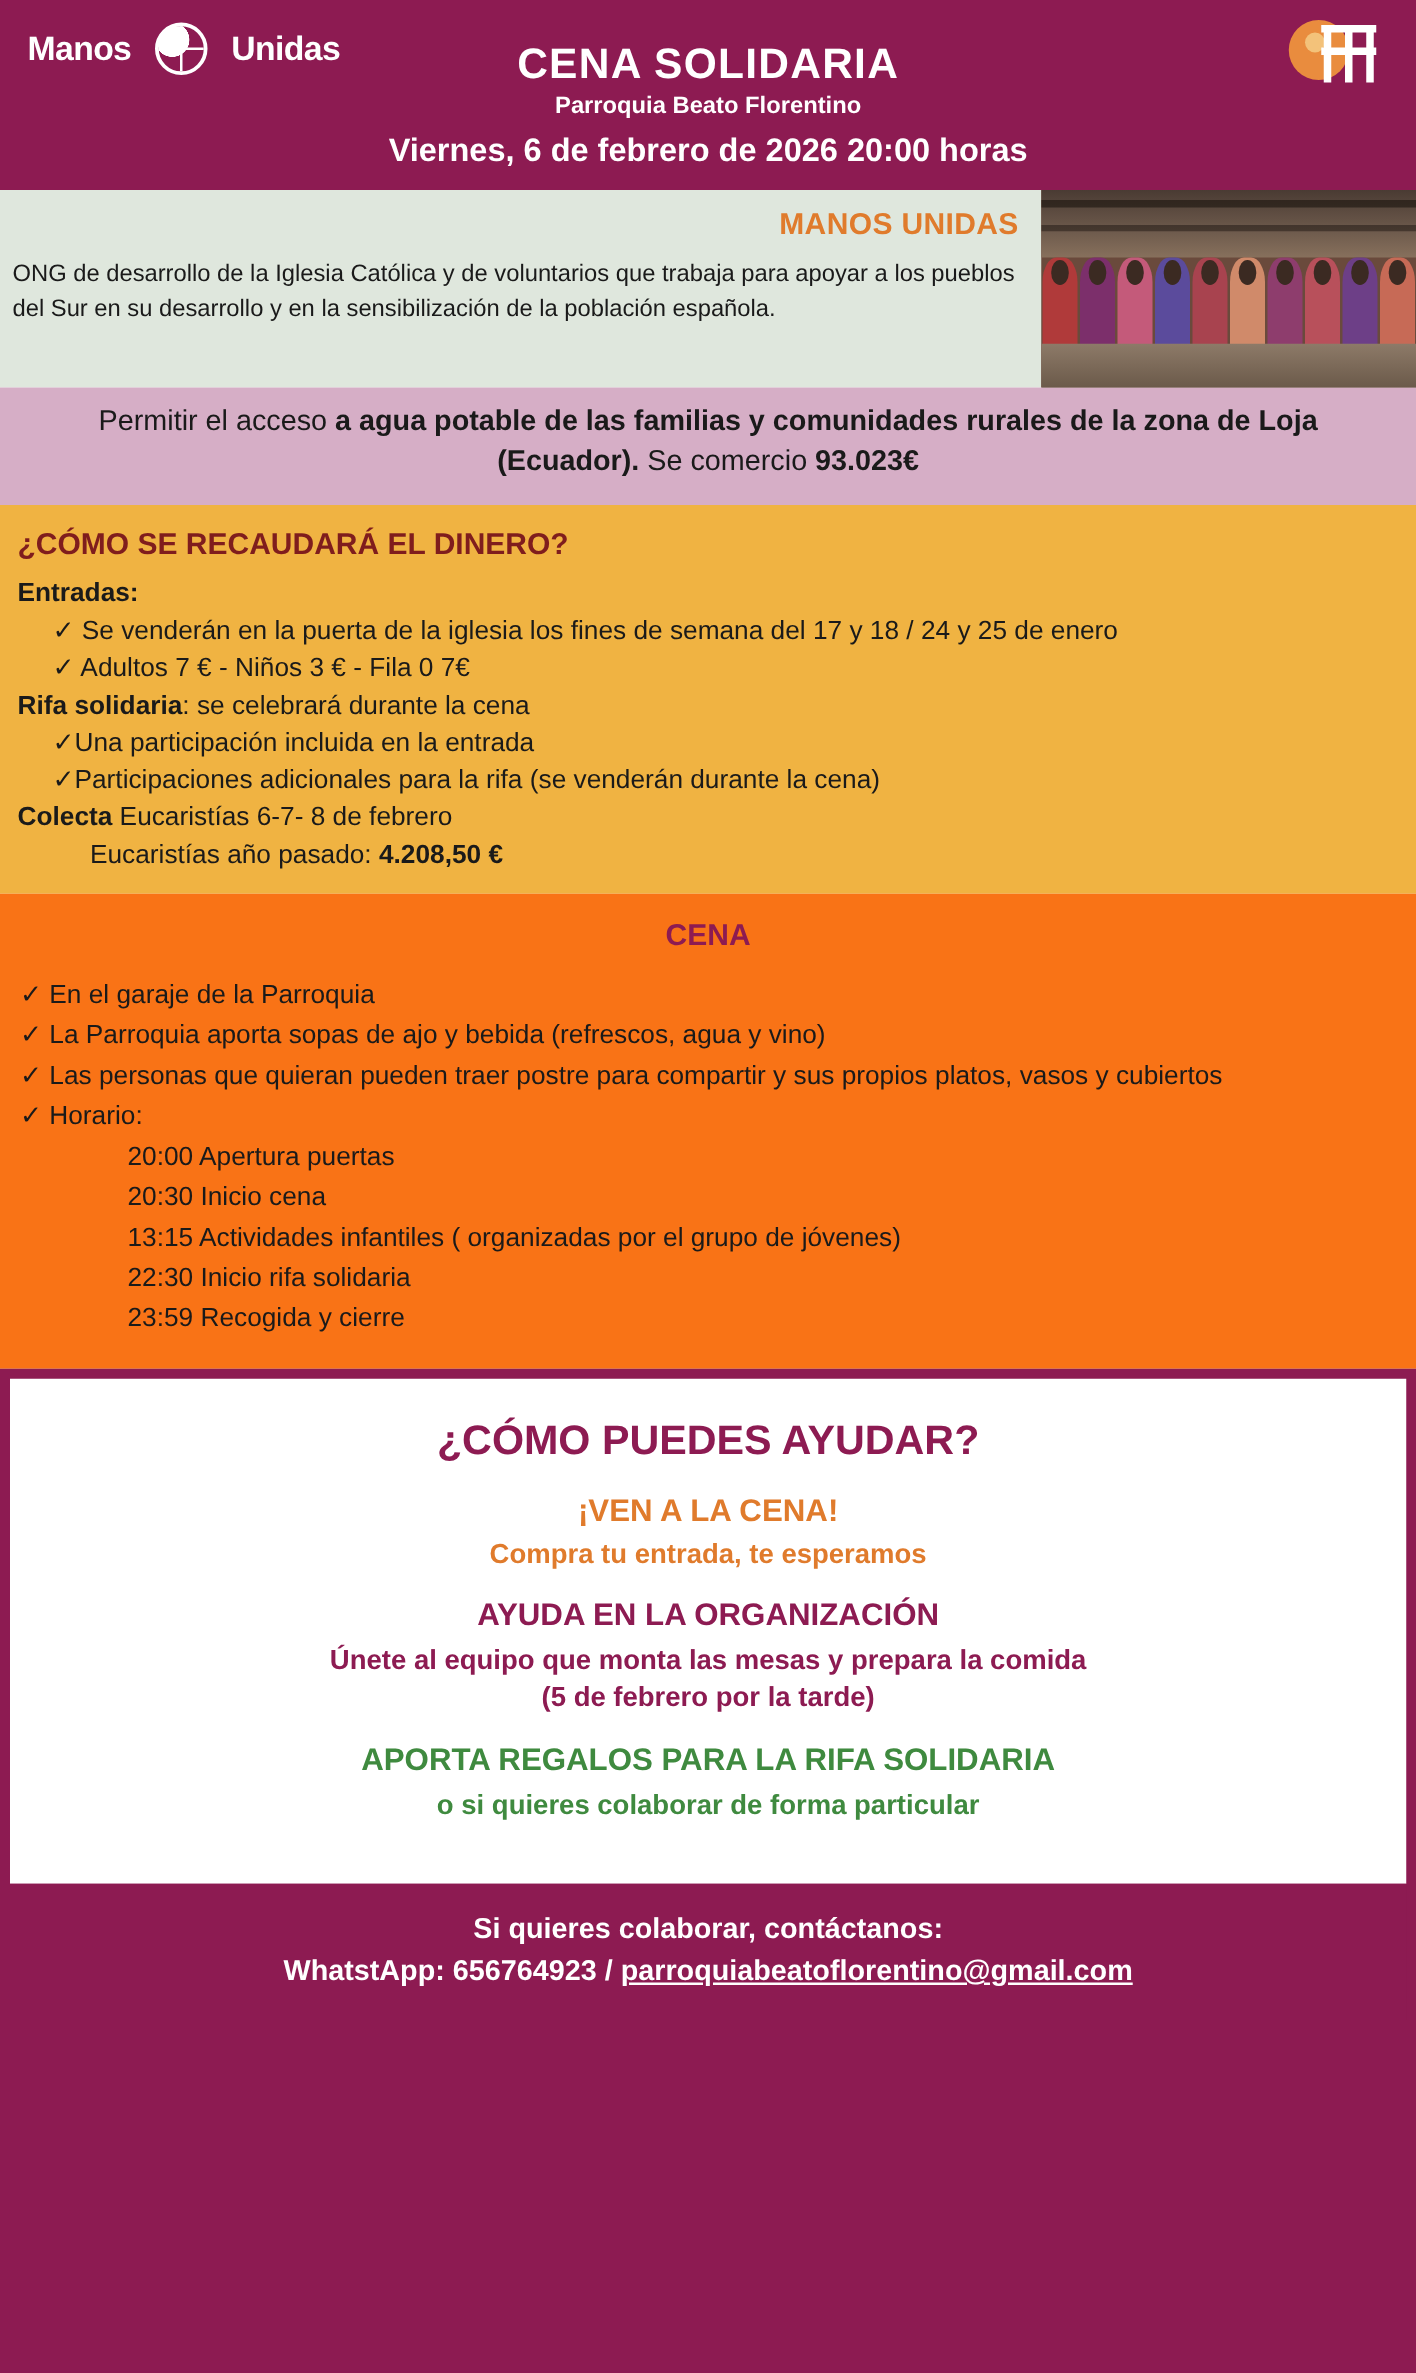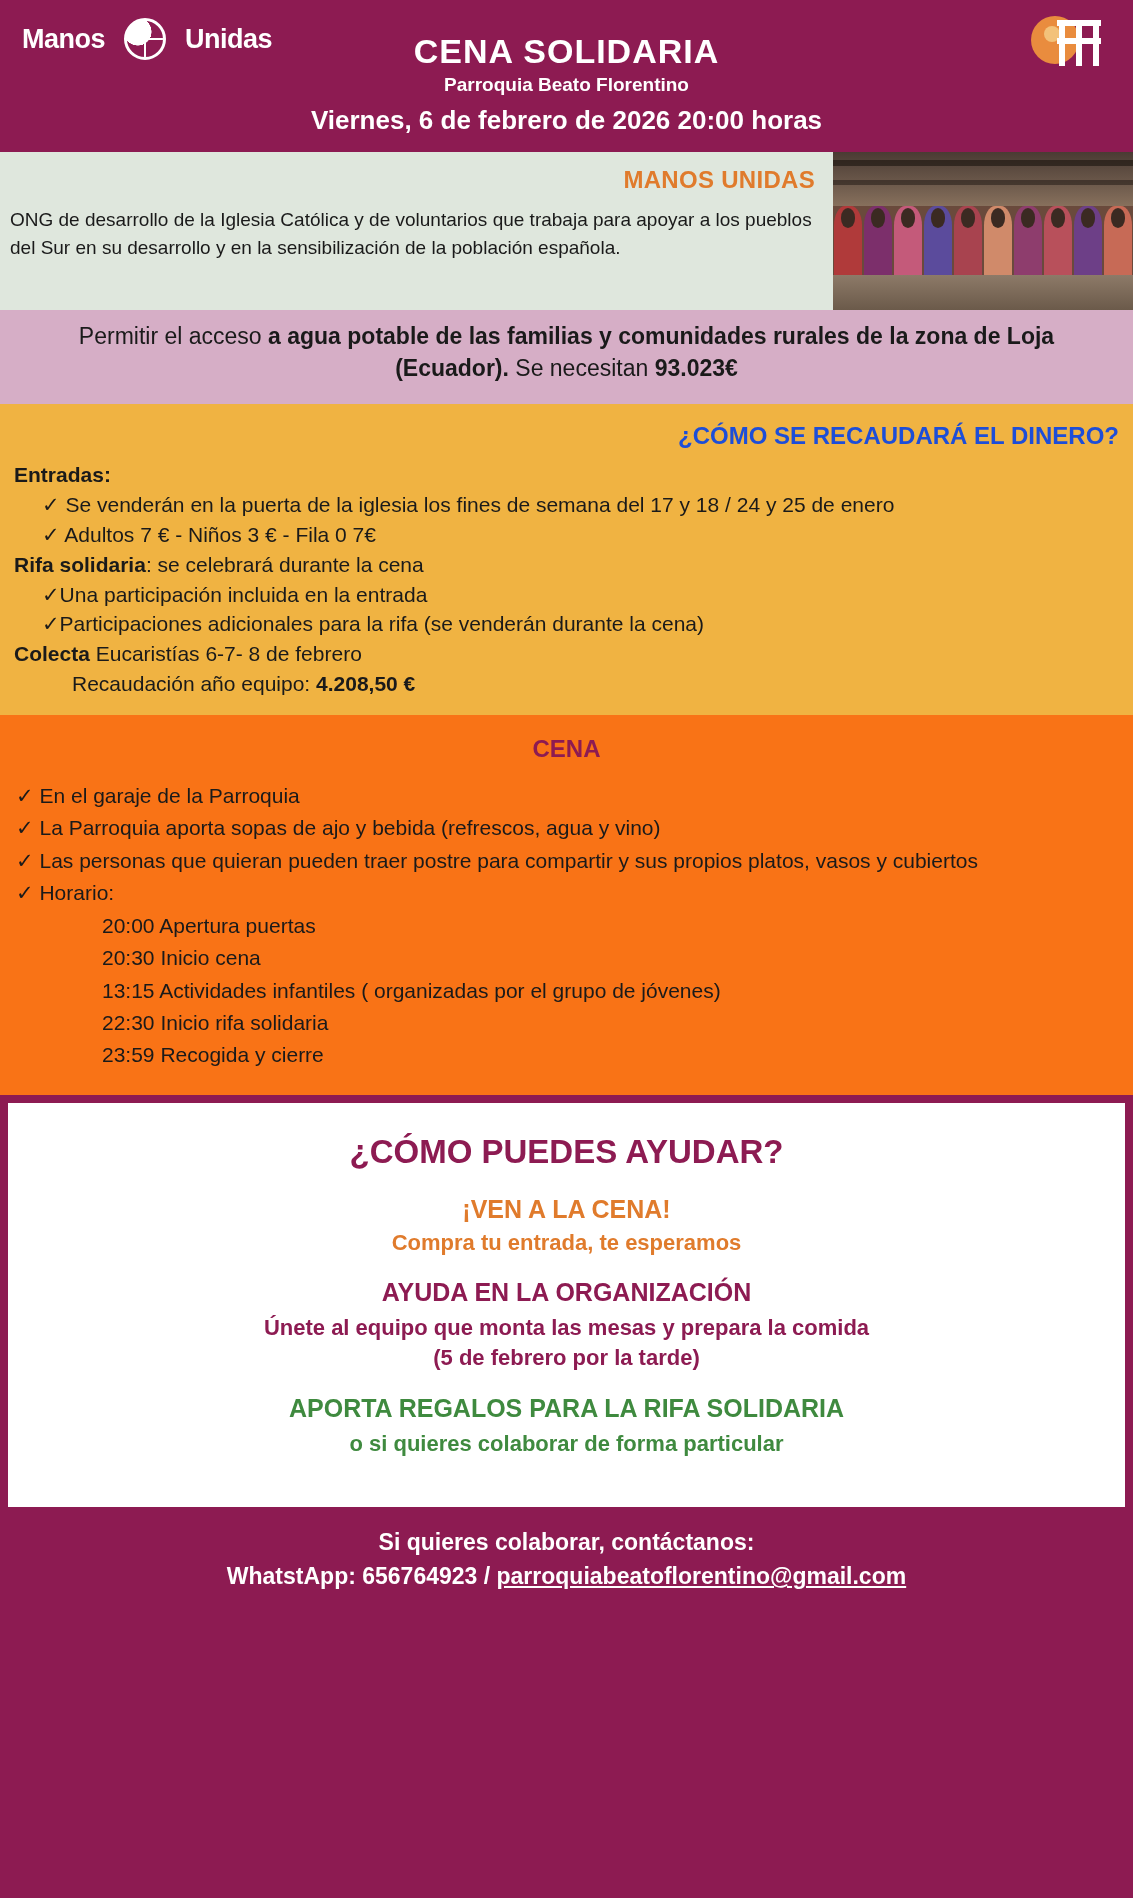--- a/index.html
+++ b/index.html
@@ -222,24 +222,24 @@
     color: #1a1a1a;
   }
   .proyecto-body b { font-weight: bold; }
 
   
   .recauda {
     background: #f0b342;
     padding: 10px 14px 16px 14px;
   }
   .recauda-heading {
-    color: #1d4ed8;
+    color: #7f1d1d;
     font-size: 24px;
     font-weight: bold;
-    text-align: right;
+    text-align: left;
     margin: 8px 0 10px 0;
   }
   .recauda-body {
     font-size: 21px;
     line-height: 1.42;
     color: #1a1a1a;
   }
   .lbl { font-weight: bold; }
   .bullet-l1 {
     margin-left: 50px;
@@ -400,21 +400,21 @@
         <span class="p" style="background:#b8505b;"></span>
         <span class="p" style="background:#6d3f87;"></span>
         <span class="p" style="background:#c76a56;"></span>
       </div>
       <div class="floor"></div>
     </div>
   </div>
 
   <div class="proyecto">
     <div class="proyecto-body">
-      <span>Permitir el acceso </span><b>a agua potable de las familias y comunidades rurales de la zona de Loja (Ecuador).</b><span> Se necesitan </span><b>93.023€</b>
+      <span>Permitir el acceso </span><b>a agua potable de las familias y comunidades rurales de la zona de Loja (Ecuador).</b><span> Se comercio </span><b>93.023€</b>
     </div>
   </div>
 
   <div class="recauda">
     <div class="recauda-heading">¿CÓMO SE RECAUDARÁ EL DINERO?</div>
     <div class="recauda-body">
 
       <div>
         <span class="lbl">Entradas</span><span class="lbl">:</span>
       </div>
@@ -437,21 +437,21 @@
       </div>
       <div class="bullet-l2">
         <span class="check">✓</span><span>Participaciones adicionales para la rifa (se venderán durante la cena)</span>
       </div>
 
       <div>
         <span class="lbl">Colecta</span><span> Eucaristías 6-7- 8 de febrero</span>
       </div>
 
       <div class="indent">
-        <span>Recaudación año equipo: </span><b>4.208,50 €</b>
+        <span>Eucaristías año pasado: </span><b>4.208,50 €</b>
       </div>
     </div>
   </div>
 
   <div class="cena">
     <div class="cena-heading">CENA</div>
     <div class="cena-body">
 
       <div class="cena-item">
         <span class="check">✓</span>

